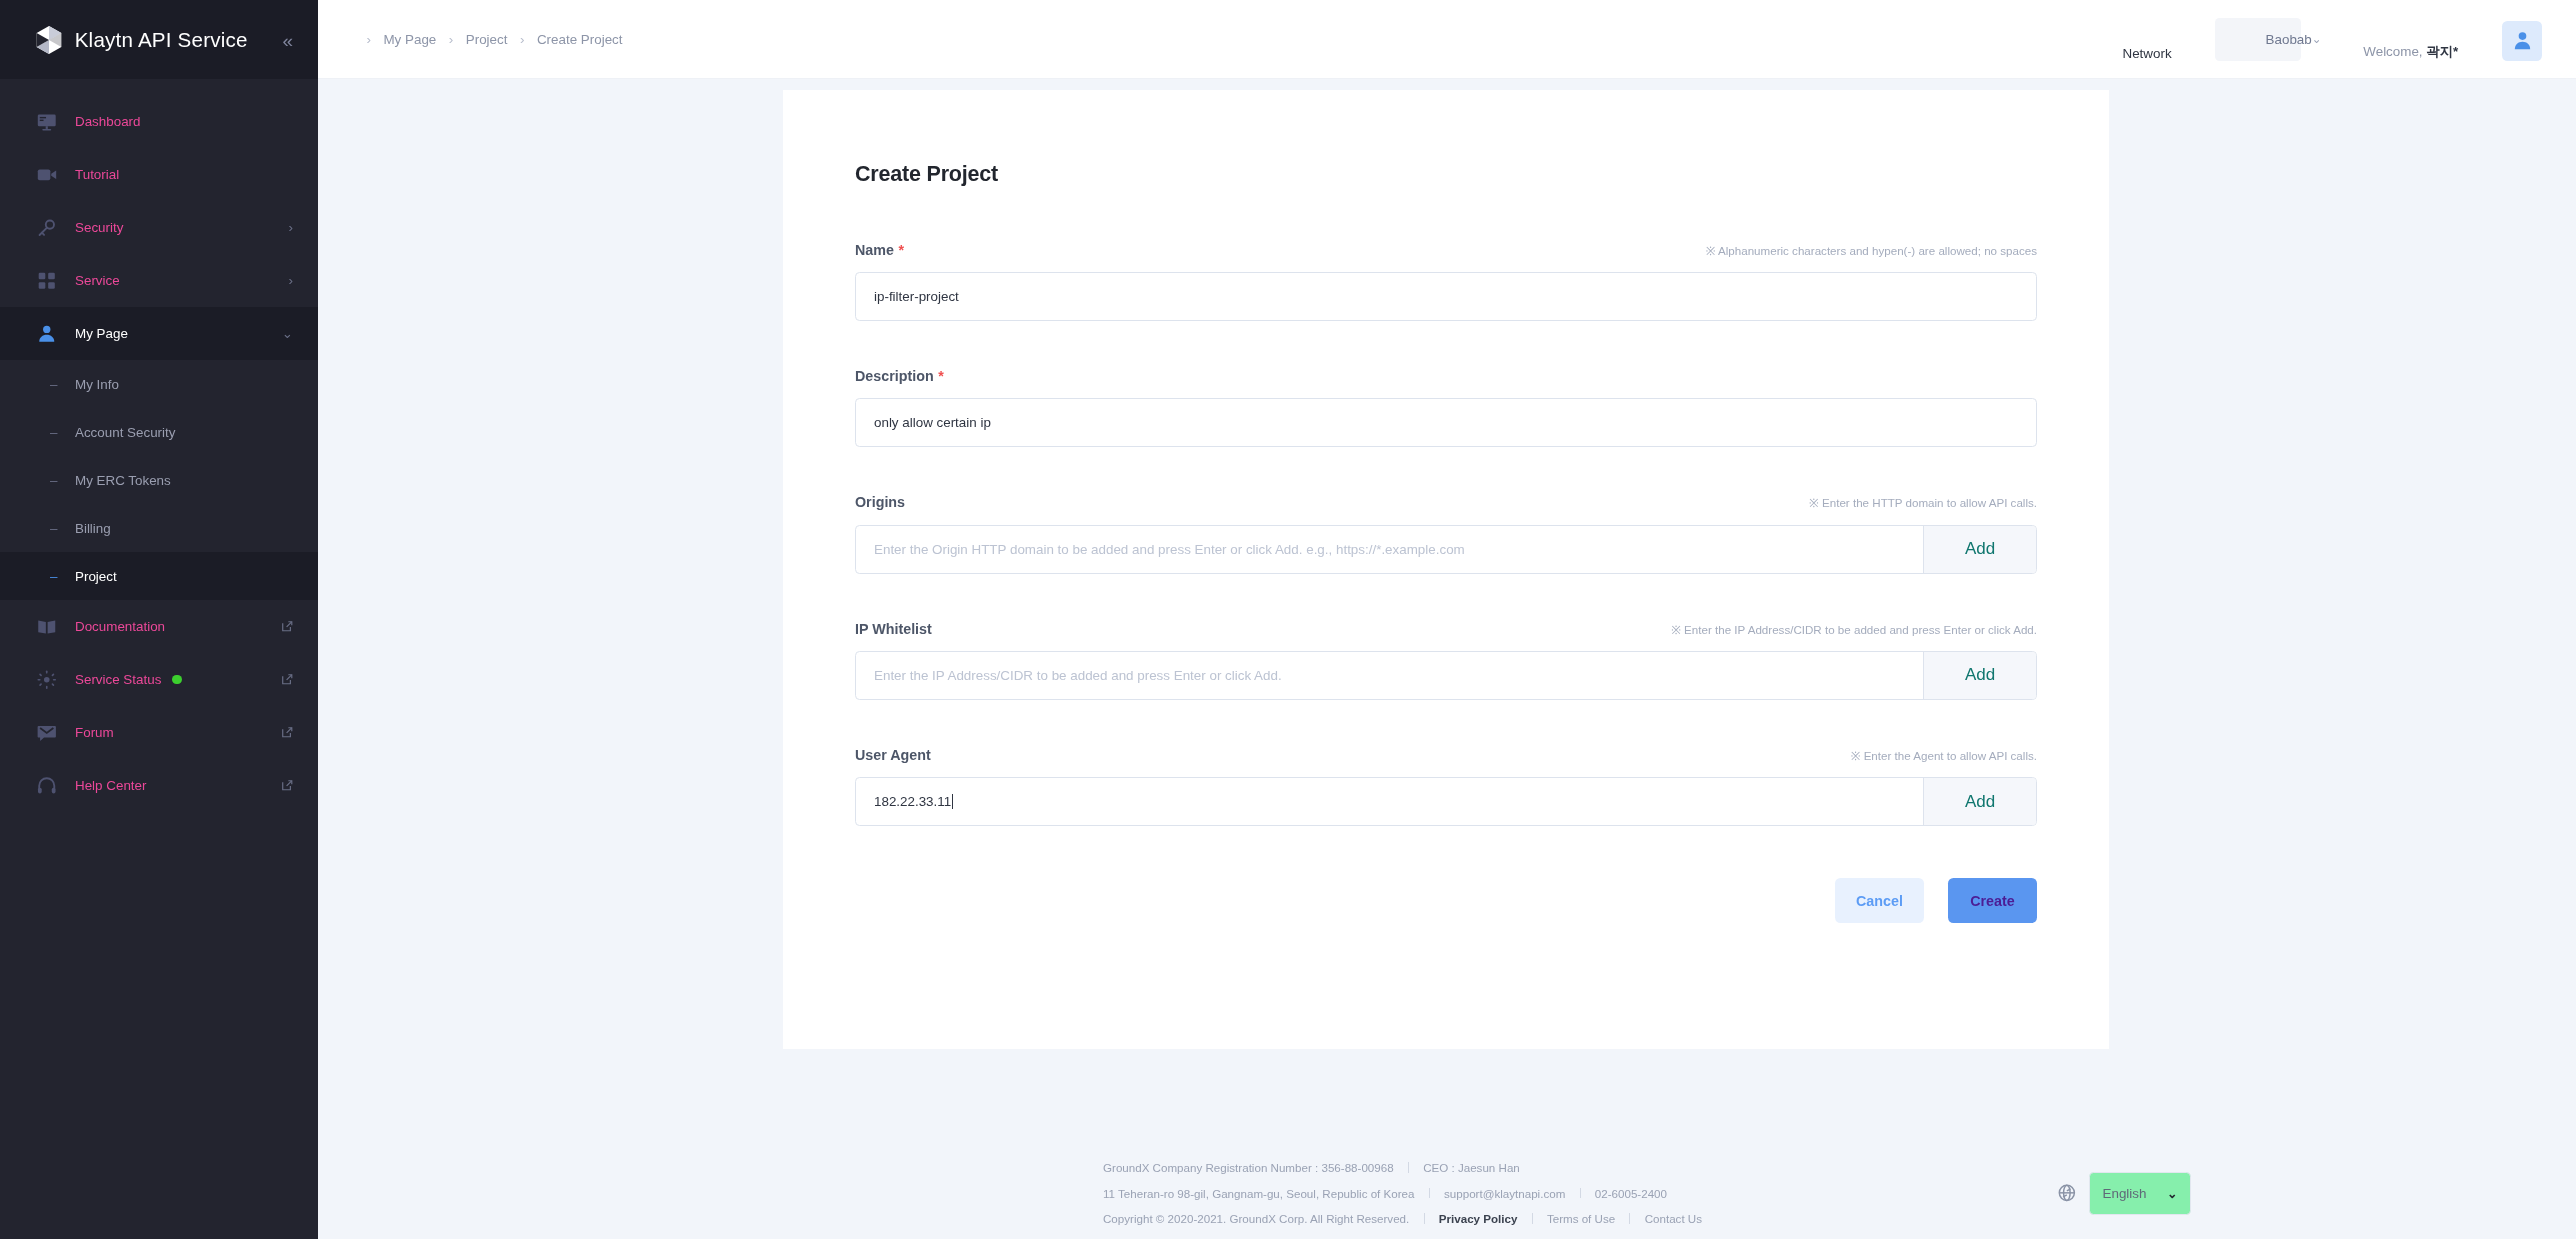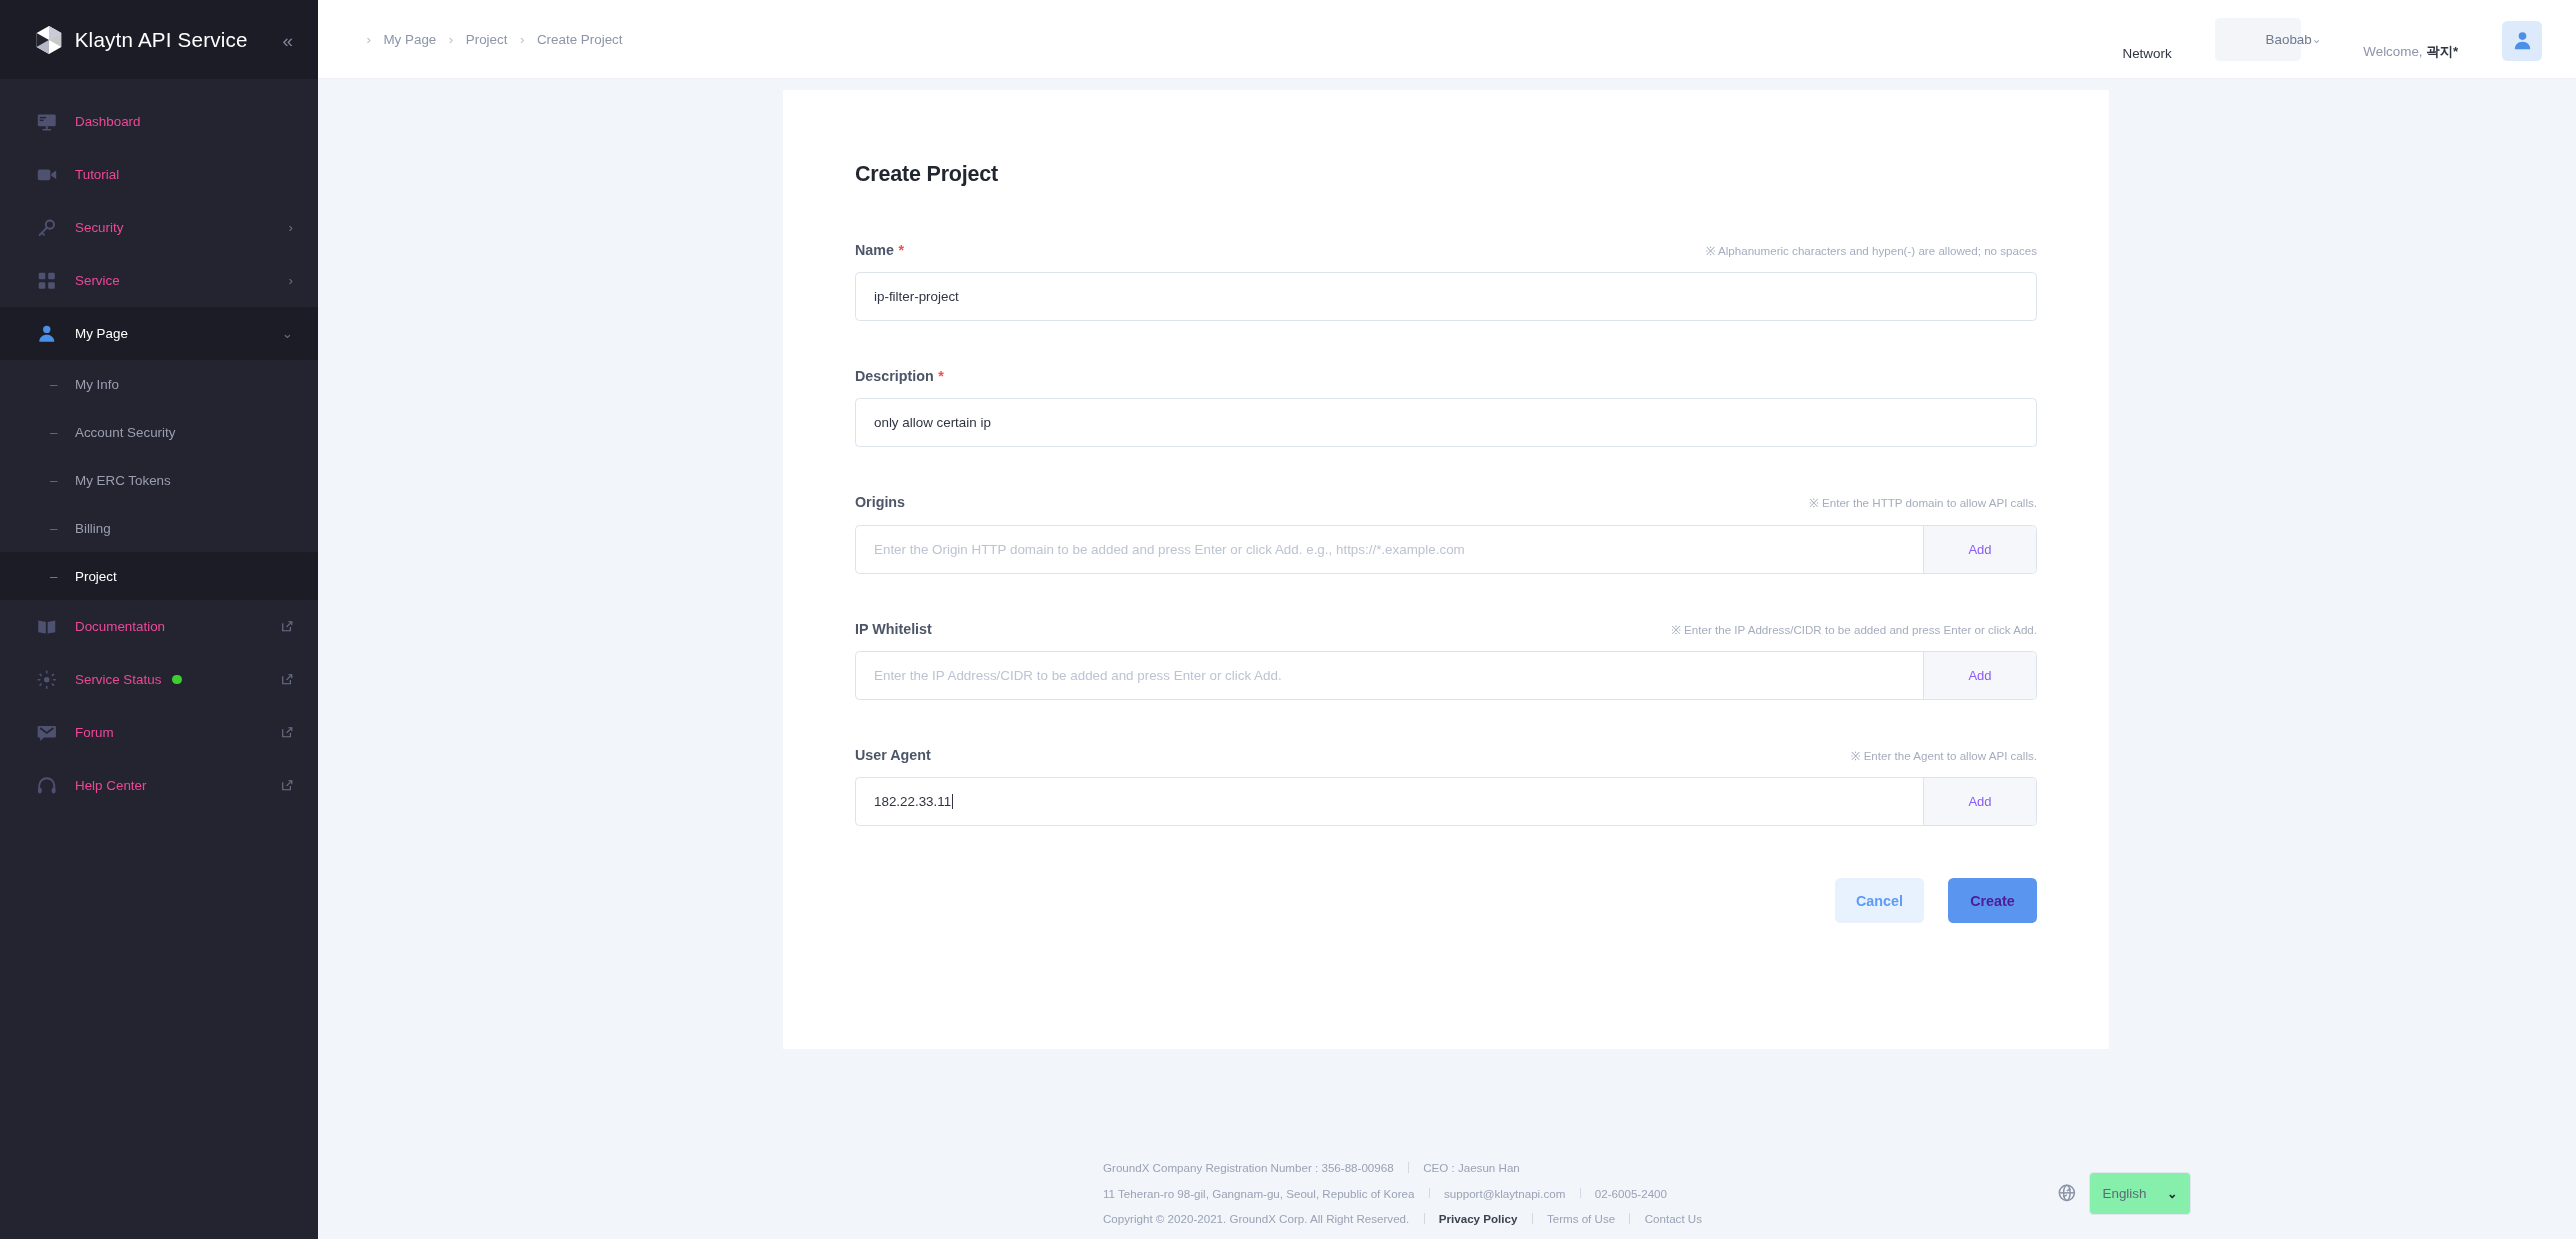--- a/index.html
+++ b/index.html
@@ -141,21 +141,21 @@
   }
   .input-text.ph { color: #bcc3d2; }
   .caret {
     display: inline-block; width: 0.9px; height: 15px;
     background: #2f3542; margin-left: 0.9px;
   }
   .add-btn {
     width: 113px; border-left: 0.9px solid #dde3ed;
     background: #f5f7fb;
     display: flex; align-items: center; justify-content: center;
-    font-size: 13px; color: #8b5cf6; cursor: pointer;
+    font-size: 17px; color: #0f766e; cursor: pointer;
     border-radius: 0 3.6px 3.6px 0;
   }
 
   #form-actions {
     display: flex; justify-content: flex-end; align-items: center;
     margin: 0 72px; padding-top: 52px; gap: 24px;
   }
   .btn {
     height: 45px; border-radius: 5.4px; font-size: 14.3px; font-weight: 700;
     display: flex; align-items: center; justify-content: center;

